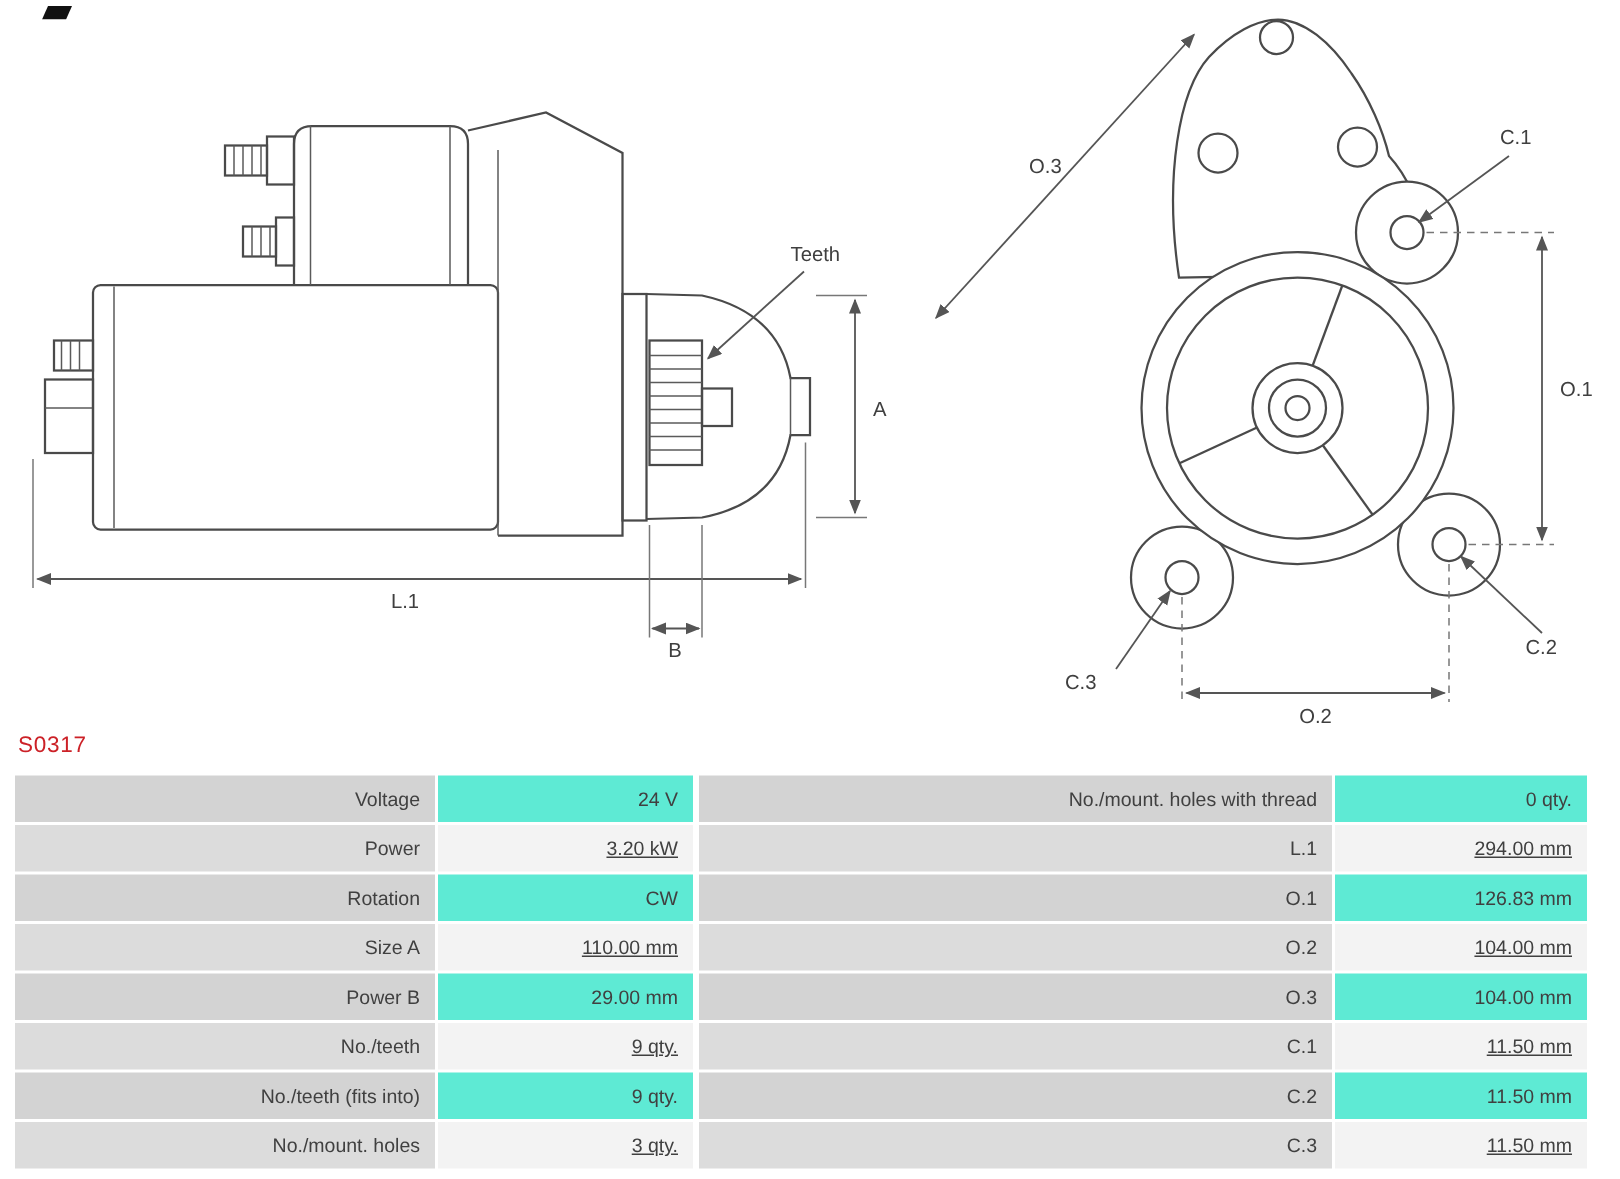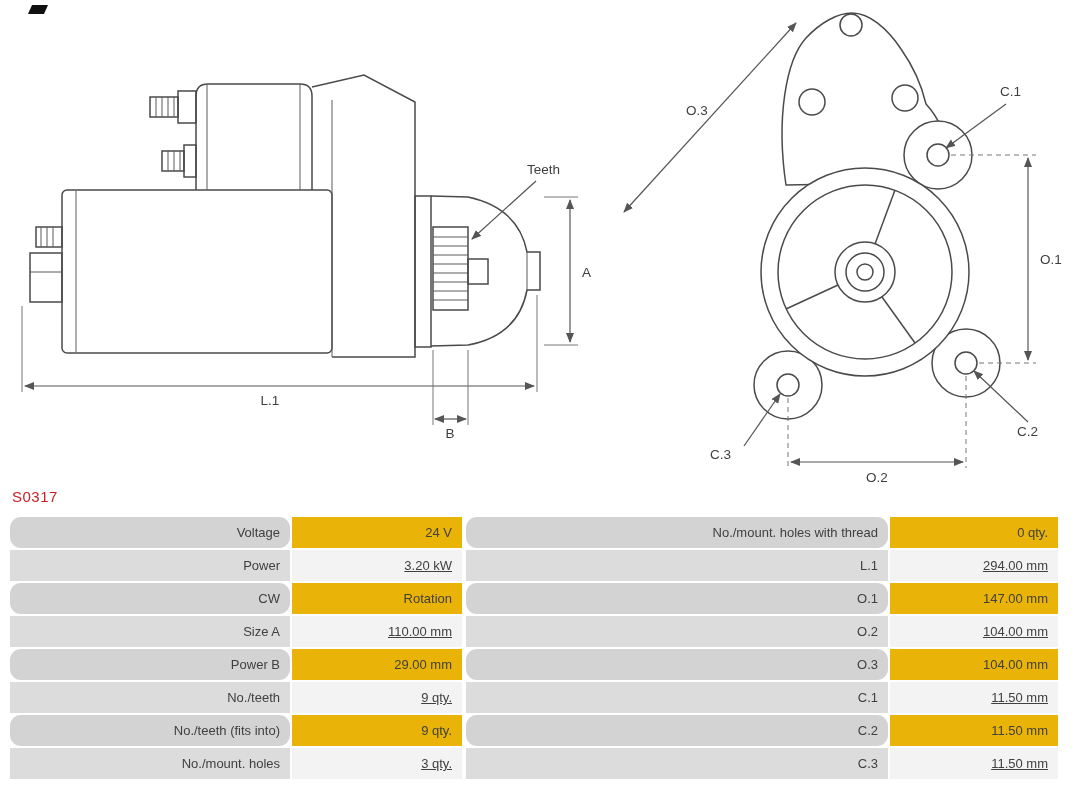--- a/index.html
+++ b/index.html
@@ -17,22 +17,22 @@
     position:absolute;left:10px;top:517px;width:1048px;
     display:flex;gap:4px;
   }
   .half{display:grid;grid-auto-rows:31px;gap:2px;}
   .half.left{grid-template-columns:280px 170px;}
   .half.right{grid-template-columns:422px 168px;}
   .cell{
     display:flex;align-items:center;justify-content:flex-end;
     padding-right:10px;font-size:13px;box-sizing:border-box;white-space:nowrap;
   }
-  .half > .cell:nth-child(4n+1){background:#d3d3d3;border-radius:11px;}
-  .half > .cell:nth-child(4n+2){background:#eab308;}
+  .half > .cell:nth-child(4n+1){background:#d3d3d3;}
+  .half > .cell:nth-child(4n+2){background:#5eead4;}
   .half > .cell:nth-child(4n+3){background:#dcdcdc;padding-left:32px;}
   .half > .cell:nth-child(4n+4){background:#f3f3f3;text-decoration:underline;}
   
   .outline{stroke:#4a4a4a;stroke-width:1.5;fill:none;}
   .outline-f{stroke:#4a4a4a;stroke-width:1.5;fill:#ffffff;}
   .thin{stroke:#5a5a5a;stroke-width:1;fill:none;}
   .dim{stroke:#555555;stroke-width:1.2;fill:none;}
   .ext{stroke:#777777;stroke-width:1;fill:none;}
   .dash{stroke:#777777;stroke-width:1;fill:none;stroke-dasharray:5 4;}
   .lbl{font-family:"Liberation Sans",sans-serif;font-size:13.5px;fill:#3f3f3f;}
@@ -182,40 +182,40 @@
 </div>
 
 <div class="part-number">S0317</div>
 
 <div class="spec-table">
   <div class="half left">
     <div class="cell">Voltage</div>
     <div class="cell">24 V</div>
     <div class="cell">Power</div>
     <div class="cell">3.20 kW</div>
+    <div class="cell">Rotation</div>
     <div class="cell">CW</div>
-    <div class="cell">Rotation</div>
     <div class="cell">Size A</div>
     <div class="cell">110.00 mm</div>
     <div class="cell">Power B</div>
     <div class="cell">29.00 mm</div>
     <div class="cell">No./teeth</div>
     <div class="cell">9 qty.</div>
     <div class="cell">No./teeth (fits into)</div>
     <div class="cell">9 qty.</div>
     <div class="cell">No./mount. holes</div>
     <div class="cell">3 qty.</div>
   </div>
   <div class="half right">
     <div class="cell">No./mount. holes with thread</div>
     <div class="cell">0 qty.</div>
     <div class="cell">L.1</div>
     <div class="cell">294.00 mm</div>
     <div class="cell">O.1</div>
-    <div class="cell">147.00 mm</div>
+    <div class="cell">126.83 mm</div>
     <div class="cell">O.2</div>
     <div class="cell">104.00 mm</div>
     <div class="cell">O.3</div>
     <div class="cell">104.00 mm</div>
     <div class="cell">C.1</div>
     <div class="cell">11.50 mm</div>
     <div class="cell">C.2</div>
     <div class="cell">11.50 mm</div>
     <div class="cell">C.3</div>
     <div class="cell">11.50 mm</div>

